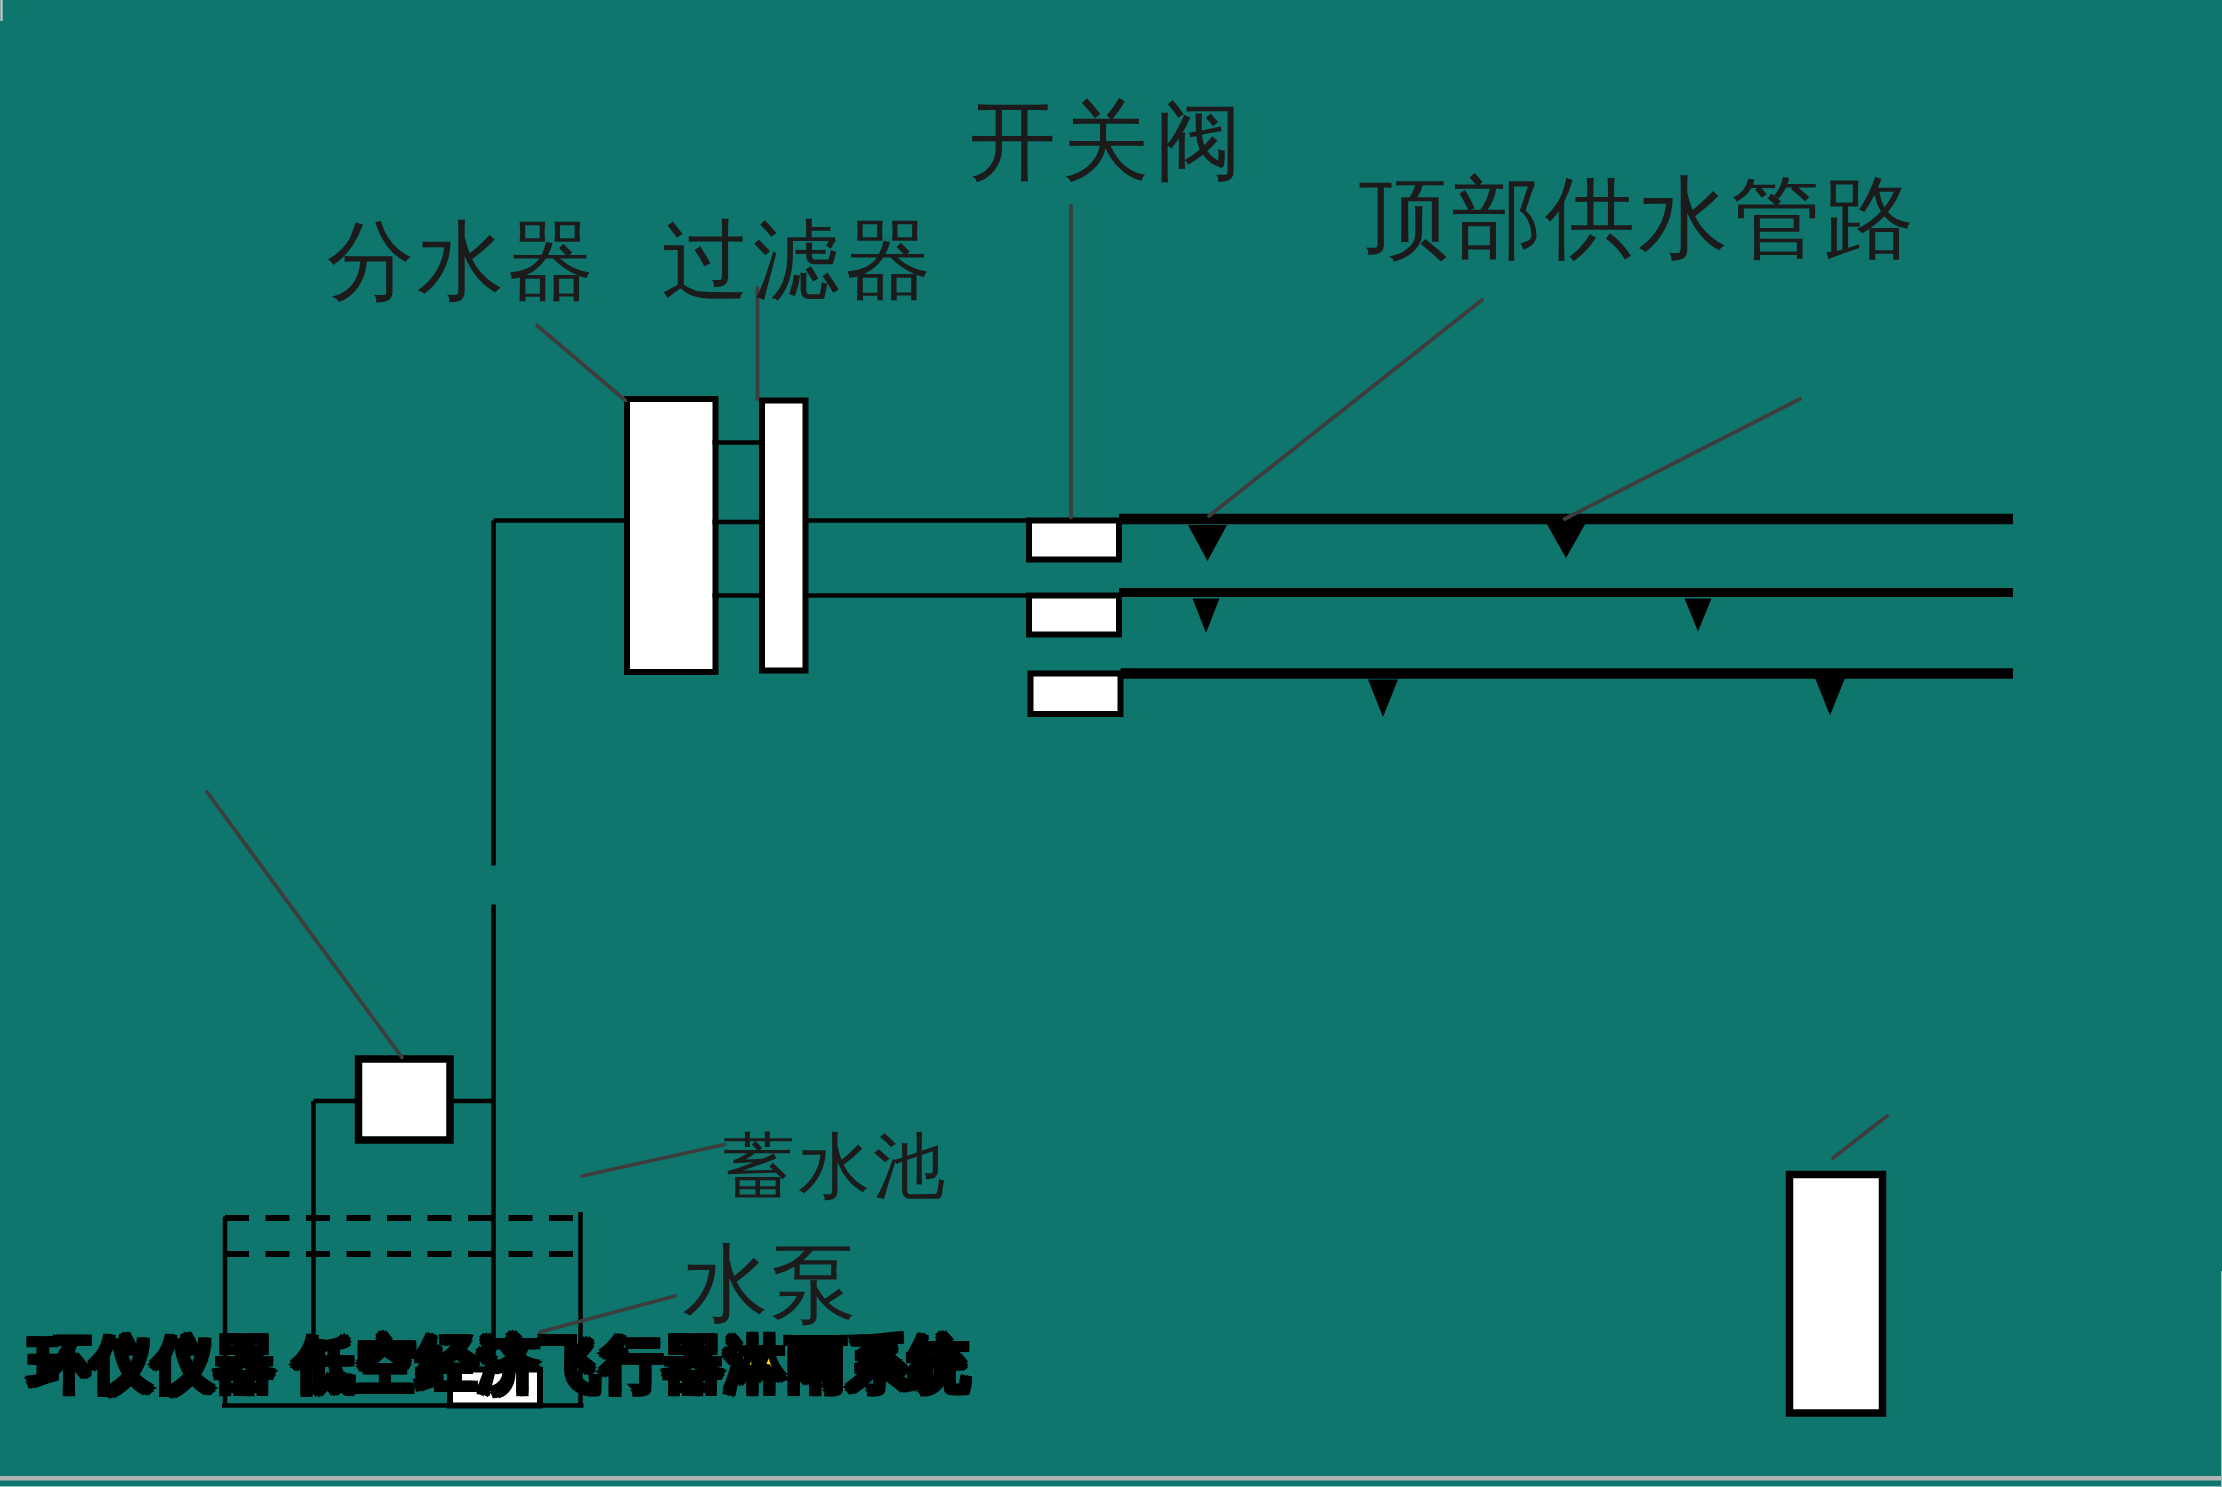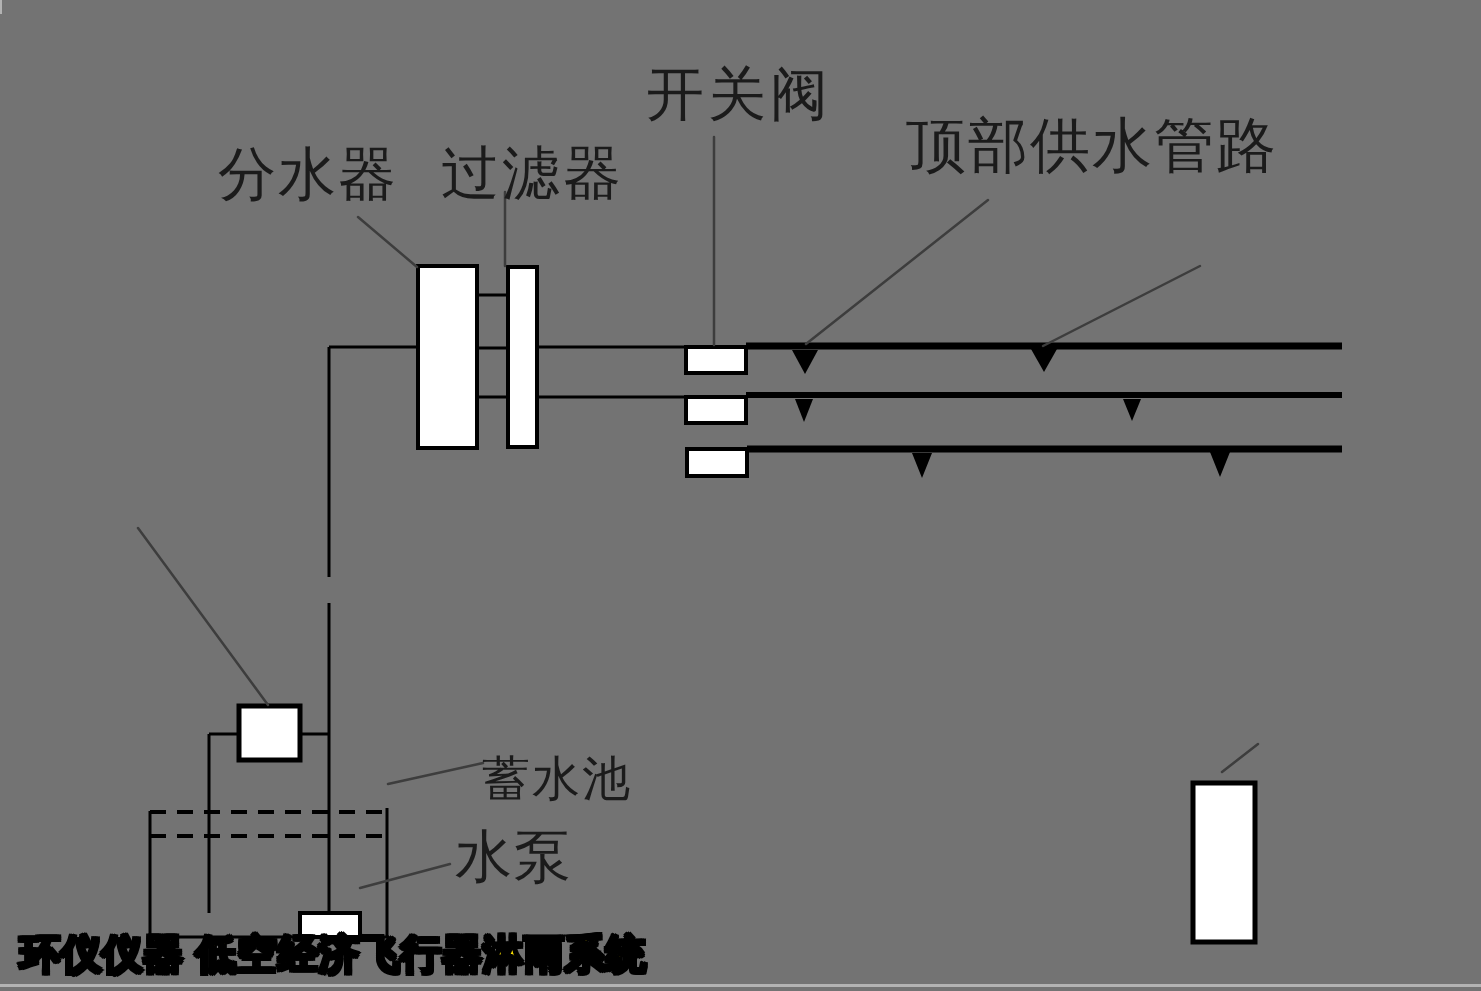--- a/index.html
+++ b/index.html
@@ -5,21 +5,21 @@
   :root{
     --line:#000000;
     --leader:#3d3d3d;
     --label-ink:#1b1b1b;
     --watermark-fill:#ffe400;
     --watermark-outline:#000000;
     --bottom-rule:#b3b3b3;
   }
   html,body{margin:0;padding:0;background:#ffffff;}
   .canvas{
-    position:relative;width:1481px;height:991px;background:#737373;
+    position:relative;width:1481px;height:991px;background:#0f766e;
     overflow:hidden;font-family:"Liberation Serif","DejaVu Serif",serif;
   }
   svg.diagram{position:absolute;left:0;top:0;width:1481px;height:991px;}
   .ln{stroke:var(--line);fill:none;}
   .box{fill:#ffffff;stroke:var(--line);}
   .arrow{fill:var(--line);stroke:none;}
   .leader{stroke:var(--leader);stroke-width:2.5;fill:none;stroke-linecap:round;}
   .dashed{stroke:var(--line);stroke-width:4;fill:none;stroke-dasharray:16 11;}
   .rule{stroke:var(--bottom-rule);stroke-width:3;fill:none;}
   .edge{stroke:#c8c8c8;stroke-width:1.5;fill:none;}
@@ -32,21 +32,21 @@
   .lbl-filter       {left:441px; top:122px; font-size:58px; letter-spacing:3px;margin-top:23px;}
   .lbl-divider      {left:218px; top:146px; font-size:58px; letter-spacing:2px;}
   .lbl-top-supply   {left:906px; top:116px; font-size:60px; letter-spacing:2px;}
   .lbl-nozzle       {left:1198px;top:218px; font-size:60px; letter-spacing:2px;}
   .lbl-flow-valve   {left:6px;   top:450px; font-size:57px; letter-spacing:6px;}
   .lbl-reservoir    {left:482px; top:727px; font-size:48px; letter-spacing:2px;margin-top:28px;}
   .lbl-pump         {left:455px; top:828px; font-size:57px; letter-spacing:2px;}
   .lbl-rain-gauge   {left:930px; top:672px; font-size:58px;}
 
   .watermark{
-    position:absolute;left:20px;top:934px;font-size:40px;font-weight:bold;
+    position:absolute;left:20px;top:890px;font-size:40px;font-weight:bold;
     font-family:"Liberation Sans","DejaVu Sans",sans-serif;
     color:var(--watermark-fill);
     -webkit-text-stroke:3px var(--watermark-outline);
     text-shadow:
       -2px -2px 0 var(--watermark-outline), 2px -2px 0 var(--watermark-outline),
       -2px  2px 0 var(--watermark-outline), 2px  2px 0 var(--watermark-outline),
       -2px  0   0 var(--watermark-outline), 2px  0   0 var(--watermark-outline),
        0   -2px 0 var(--watermark-outline), 0    2px 0 var(--watermark-outline);
     letter-spacing:1px;white-space:nowrap;line-height:1;
   }

